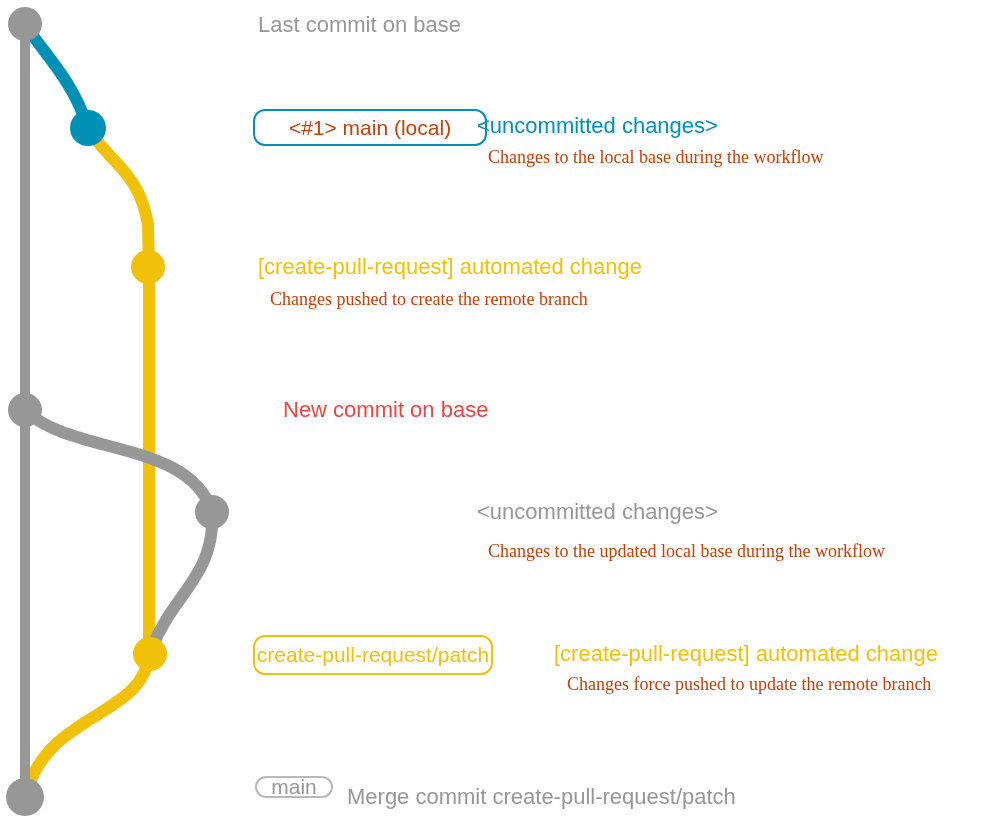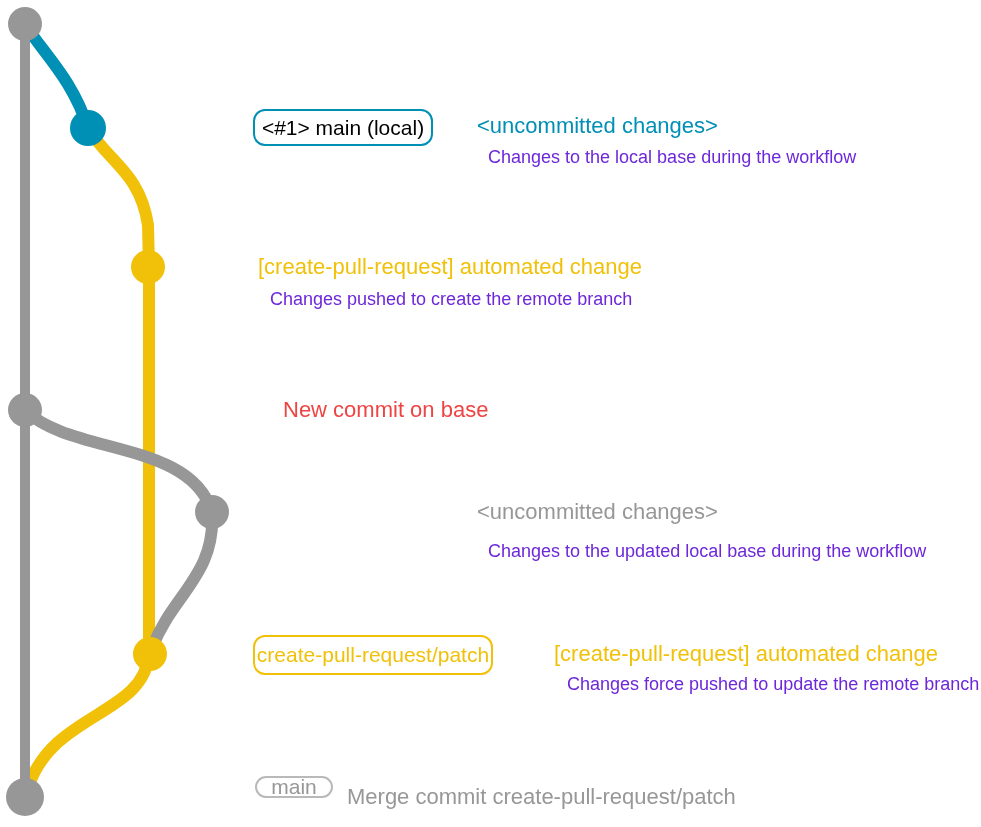--- a/index.html
+++ b/index.html
@@ -7,22 +7,22 @@
     position:relative;
     width:981px;height:827px;
     background:#ffffff;
     font-family:"Liberation Sans",sans-serif;
     overflow:hidden;
   }
   #graph-svg{position:absolute;left:0;top:0;}
   .row-label{position:absolute;white-space:nowrap;}
   .msg{font-size:22px;line-height:26px;}
   .annotation{
-    font-family:Liberation Sans, sans-serif;
-    font-size:18px;line-height:22px;color:#6d28d9;
+    font-family:Liberation Serif, serif;
+    font-size:18px;line-height:22px;color:#c2410c;
     position:absolute;white-space:nowrap;
   }
   .branch-box{
     position:absolute;
     display:flex;align-items:center;justify-content:center;
     border-radius:12px;border:2px solid;
     font-size:21px;white-space:nowrap;
     box-sizing:border-box;
     background:#fff;
   }
@@ -46,22 +46,23 @@
 
     <circle cx="25" cy="24" r="17" fill="#979797"></circle>
     <circle cx="88" cy="128" r="18" fill="#008fb5"></circle>
     <circle cx="148" cy="267" r="17" fill="#f1c109"></circle>
     <circle cx="25" cy="410" r="17" fill="#979797"></circle>
     <circle cx="212" cy="512" r="17" fill="#979797"></circle>
     <circle cx="150" cy="654" r="17" fill="#f1c109"></circle>
     <circle cx="25" cy="797" r="19" fill="#979797"></circle>
   </svg>
 
+  <div class="row-label msg" style="left:258px;top:12px;color:#979797;">Last commit on base</div>
 
-  <div class="branch-box" style="left:253px;top:109px;width:180px;height:37px;color:#000000;border-color:#008fb5;">&lt;#1&gt; main (local)</div>
+  <div class="branch-box" style="left:253px;top:109px;width:234px;height:37px;color:#c2410c;border-color:#008fb5;">&lt;#1&gt; main (local)</div>
   <div class="row-label msg" style="left:477px;top:113px;color:#008fb5;">&lt;uncommitted changes&gt;</div>
   <div class="annotation" style="left:488px;top:146px;">Changes to the local base during the workflow</div>
 
   <div class="row-label msg" style="left:258px;top:254px;color:#f1c109;">[create-pull-request] automated change</div>
   <div class="annotation" style="left:270px;top:288px;">Changes pushed to create the remote branch</div>
 
   <div class="row-label msg" style="left:258px;top:397px;color:#ef4444;margin-left:25px;">New commit on base</div>
 
   <div class="row-label msg" style="left:477px;top:499px;color:#979797;">&lt;uncommitted changes&gt;</div>
   <div class="annotation" style="left:488px;top:532px;margin-top:8px;">Changes to the updated local base during the workflow</div>

